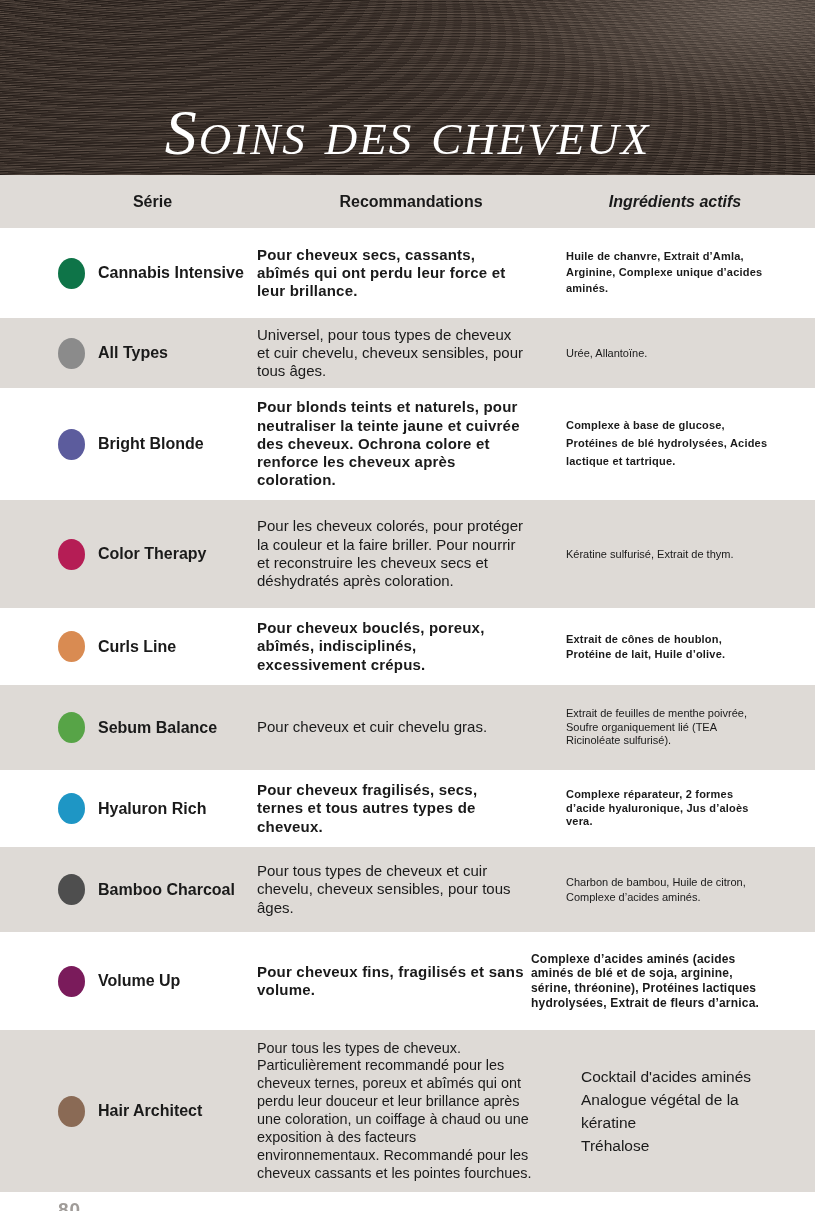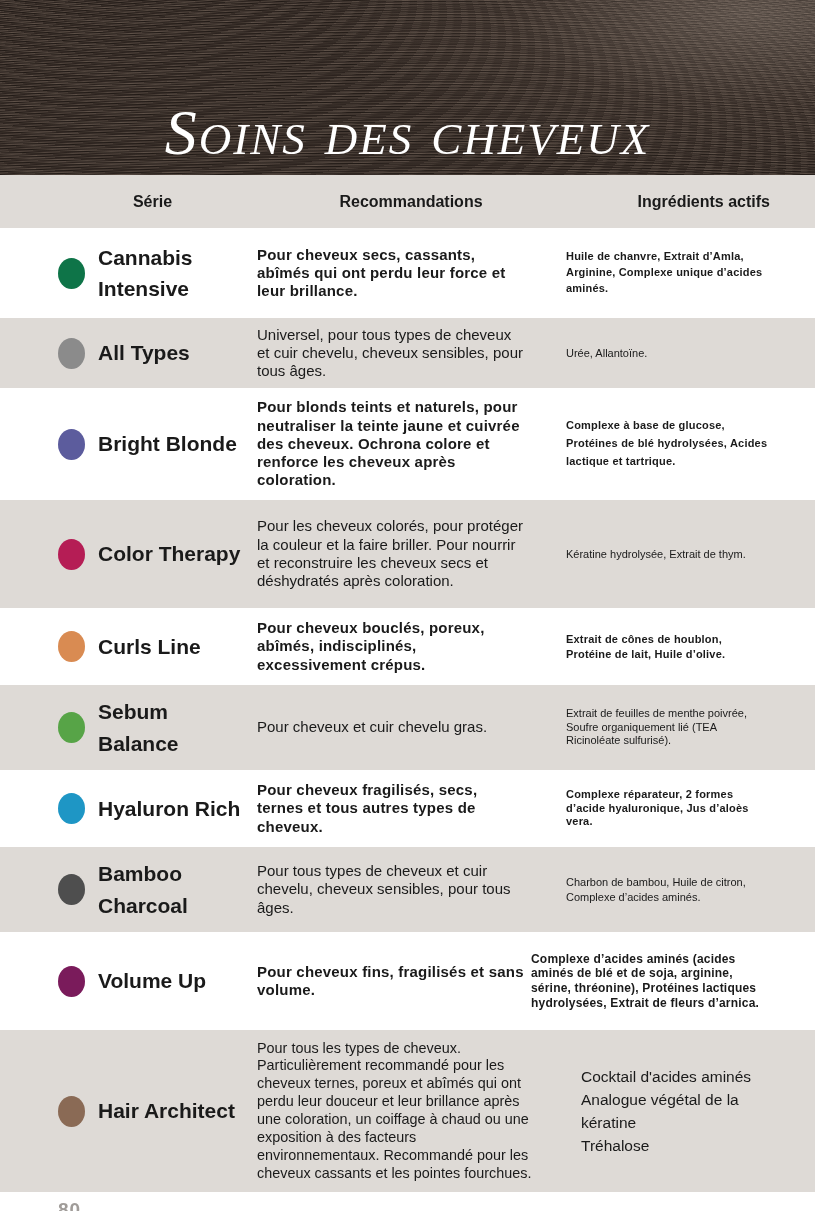--- a/index.html
+++ b/index.html
@@ -26,26 +26,26 @@
     color:#ffffff;margin:0 0 10px 0;white-space:nowrap;
   }
   
   .thead{
     display:flex;align-items:center;min-height:53px;
     background:#DFDBD7;padding:0 45px 0 58px;
     font-weight:700;font-size:16px;
   }
   .th1{flex:0 0 189px;text-align:center;padding-right:30px;}
   .th2{flex:0 0 268px;text-align:center;}
-  .th3{flex:1;text-align:right;padding-left:35px;}
+  .th3{flex:1;text-align:center;padding-left:35px;font-style:italic;}
   
   .row{display:flex;align-items:center;padding:0 45px 0 58px;}
   .rows .row:nth-child(even){background:#DEDAD6;}
   .dot{flex:0 0 27px;width:27px;height:31px;border-radius:50%;margin-right:13px;}
-  .name{flex:0 0 149px;font-weight:700;font-size:21px;line-height:1.5;padding-right:10px;}
+  .name{flex:0 0 149px;font-weight:700;font-size:16px;line-height:1.5;padding-right:10px;}
   .rec{flex:0 0 268px;font-size:15px;line-height:1.22;padding-right:6px;}
   .ing{flex:1;padding-left:35px;font-size:11px;line-height:1.35;white-space:pre-line;}
   
   .rows .row:nth-child(odd) .rec,
   .rows .row:nth-child(odd) .ing{font-weight:600;letter-spacing:0.2px;}
   
   .rows .row:nth-child(1){min-height:90px;}
   .rows .row:nth-child(1) .ing{line-height:1.45;}
   .rows .row:nth-child(2){min-height:70px;}
   .rows .row:nth-child(3){min-height:112px;}
@@ -105,21 +105,21 @@
       <span class="dot" style="background-color: rgb(92, 92, 157);"></span>
       <div class="name">Bright Blonde</div>
       <div class="rec">Pour blonds teints et naturels, pour neutraliser la teinte jaune et cuivrée des cheveux. Ochrona colore et renforce les cheveux après coloration.</div>
       <div class="ing">Complexe à base de glucose, Protéines de blé hydrolysées, Acides lactique et tartrique.</div>
     </div>
 
     <div class="row">
       <span class="dot" style="background-color: rgb(181, 29, 85);"></span>
       <div class="name">Color Therapy</div>
       <div class="rec">Pour les cheveux colorés, pour protéger la couleur et la faire briller. Pour nourrir et reconstruire les cheveux secs et déshydratés après coloration.</div>
-      <div class="ing">Kératine hydrolysée, Extrait de thym.</div>
+      <div class="ing">Kératine sulfurisé, Extrait de thym.</div>
     </div>
 
     <div class="row">
       <span class="dot" style="background-color: rgb(217, 139, 82);"></span>
       <div class="name">Curls Line</div>
       <div class="rec">Pour cheveux bouclés, poreux, abîmés, indisciplinés, excessivement crépus.</div>
       <div class="ing">Extrait de cônes de houblon, Protéine de lait, Huile d’olive.</div>
     </div>
 
     <div class="row">

